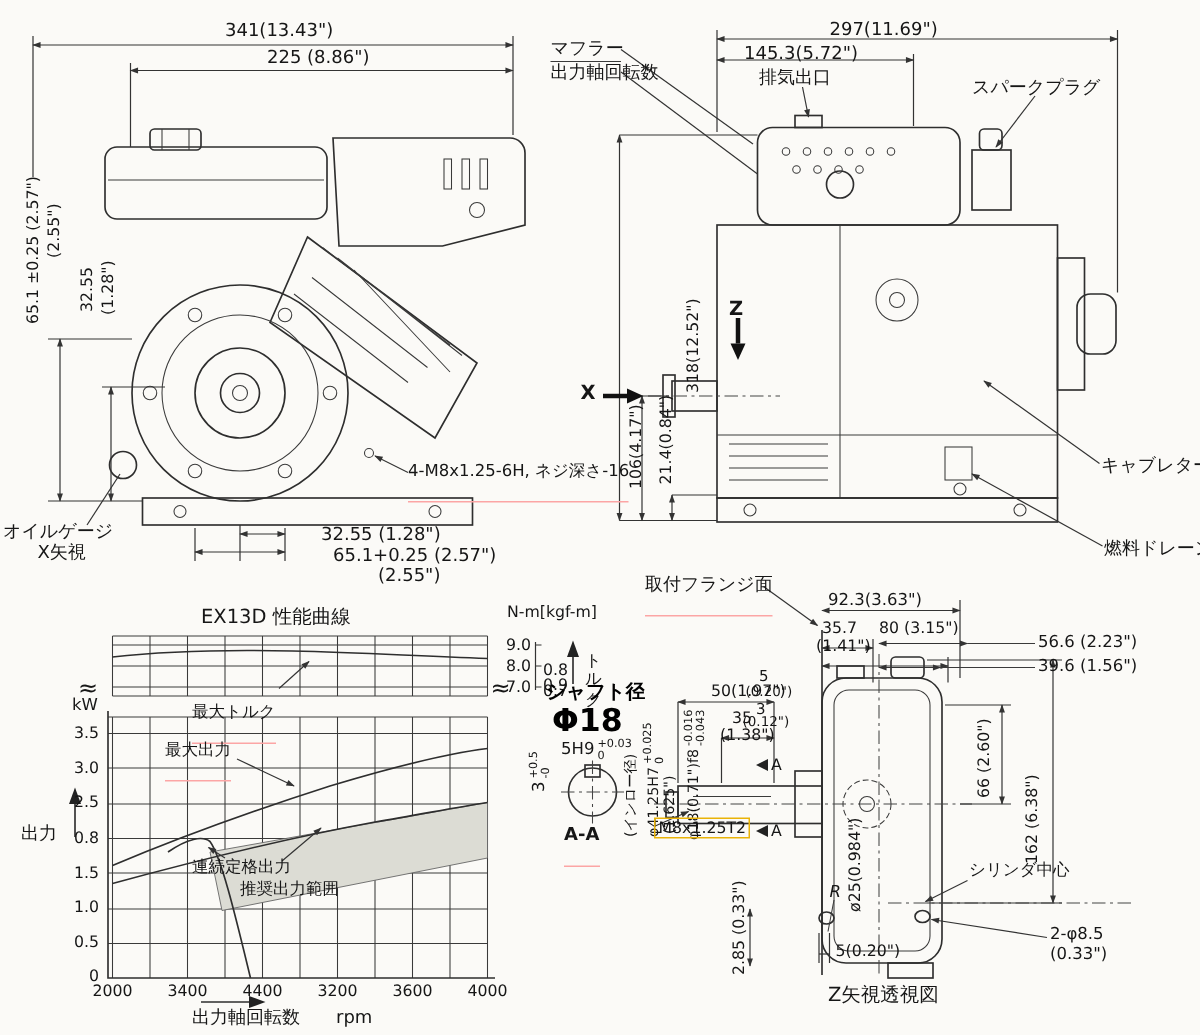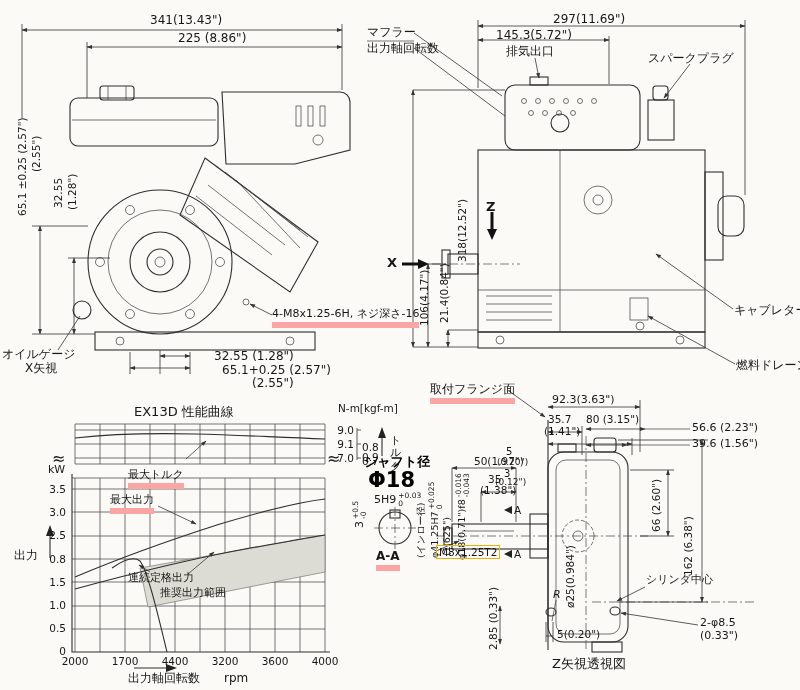--- a/index.html
+++ b/index.html
@@ -7,21 +7,21 @@
         font-family:"DejaVu Sans","Liberation Sans",sans-serif;color:#1c1c1c;}
   #art{position:absolute;left:0;top:0;}
   .ln{stroke:#2e2e2e;fill:none;stroke-width:1.1;}
   .thin{stroke:#3a3a3a;fill:none;stroke-width:.7;}
   .dim{stroke:#333;fill:none;stroke-width:.8;}
   .dd{stroke:#444;fill:none;stroke-width:.7;stroke-dasharray:9 3 2 3;}
   .shade{fill:#dcdcd4;stroke:#666;stroke-width:.6;}
   .lb{position:absolute;white-space:nowrap;font-size:11px;line-height:1.15;color:#161616;}
   .s12{font-size:12px;} .s13{font-size:13px;} .s10{font-size:10.5px;} .s9{font-size:9.5px;} .s8{font-size:9px;}
   .b{font-weight:bold;}
-  .u{border-bottom:6px solid #fca5a5;padding-bottom:1px;}
+  .u{border-bottom:1px solid #fca5a5;padding-bottom:13px;}
   .v{transform:rotate(-90deg);transform-origin:0 0;}
   .vcjk{writing-mode:vertical-rl;text-orientation:upright;}
   .r{text-align:right;}
   .ctr{text-align:center;}
   .tol{display:inline-block;vertical-align:middle;font-size:7.5px;line-height:1.05;margin-left:2px;}
   .tol i{display:block;font-style:normal;}
   .box{border:1px solid #eab308;padding:0 2px;}
   .it{font-style:italic;}
   .blk{color:#000;}
 </style>
@@ -268,38 +268,38 @@
 <div class="lb s13 b" style="left:387px;top:256px">X</div>
 <div class="lb s13 b" style="left:486px;top:200px">Z</div>
 <div class="lb s10 v" style="left:418px;top:326px">106(4.17")</div>
 <div class="lb s10 v" style="left:438px;top:323px">21.4(0.84")</div>
 <div class="lb s12" style="left:734px;top:304px">キャブレター</div>
 <div class="lb s12" style="left:736px;top:359px">燃料ドレーン</div>
 
 <div class="lb s13" style="left:134px;top:405px">EX13D 性能曲線</div>
 <div class="lb s10" style="left:338px;top:402px">N-m[kgf-m]</div>
 <div class="lb s10 r" style="left:332px;top:424px;width:22px">9.0</div>
-<div class="lb s10 r" style="left:332px;top:438px;width:22px">9.1</div>
+<div class="lb s10 r" style="left:332px;top:438px;width:22px">8.0</div>
 <div class="lb s10 r" style="left:332px;top:452px;width:22px">7.0</div>
 <div class="lb s10" style="left:362px;top:451px">0.9</div>
 <div class="lb s10" style="left:362px;top:441px">0.8</div>
 <div class="lb s10" style="left:362px;top:455px">0.7</div>
 <div class="lb vcjk" style="left:388px;top:428px">トルク</div>
 <div class="lb" style="left:48px;top:464px">kW</div>
 <div class="lb s10 r" style="left:42px;top:483px;width:24px">3.5</div>
 <div class="lb s10 r" style="left:42px;top:506px;width:24px">3.0</div>
 <div class="lb s10 r" style="left:42px;top:529px;width:24px">2.5</div>
 <div class="lb s10 r" style="left:42px;top:553px;width:24px">0.8</div>
 <div class="lb s10 r" style="left:42px;top:576px;width:24px">1.5</div>
 <div class="lb s10 r" style="left:42px;top:599px;width:24px">1.0</div>
 <div class="lb s10 r" style="left:42px;top:622px;width:24px">0.5</div>
 <div class="lb s10 r" style="left:42px;top:645px;width:24px">0</div>
 <div class="lb s12" style="left:14px;top:549px">出力</div>
 <div class="lb s10 ctr" style="left:55px;top:655px;width:40px">2000</div>
-<div class="lb s10 ctr" style="left:105px;top:655px;width:40px">1700</div>
+<div class="lb s10 ctr" style="left:105px;top:655px;width:40px">3400</div>
 <div class="lb s10 ctr" style="left:155px;top:655px;width:40px">4400</div>
 <div class="lb s10 ctr" style="left:205px;top:655px;width:40px">3200</div>
 <div class="lb s10 ctr" style="left:255px;top:655px;width:40px">3600</div>
 <div class="lb s10 ctr" style="left:305px;top:655px;width:40px">4000</div>
 <div class="lb s12" style="left:128px;top:672px">出力軸回転数</div>
 <div class="lb s12" style="left:224px;top:672px">rpm</div>
 <div class="lb u" style="left:128px;top:469px">最大トルク</div>
 <div class="lb u" style="left:110px;top:494px">最大出力</div>
 <div class="lb" style="left:128px;top:572px">連続定格出力</div>
 <div class="lb" style="left:160px;top:587px">推奨出力範囲</div>

